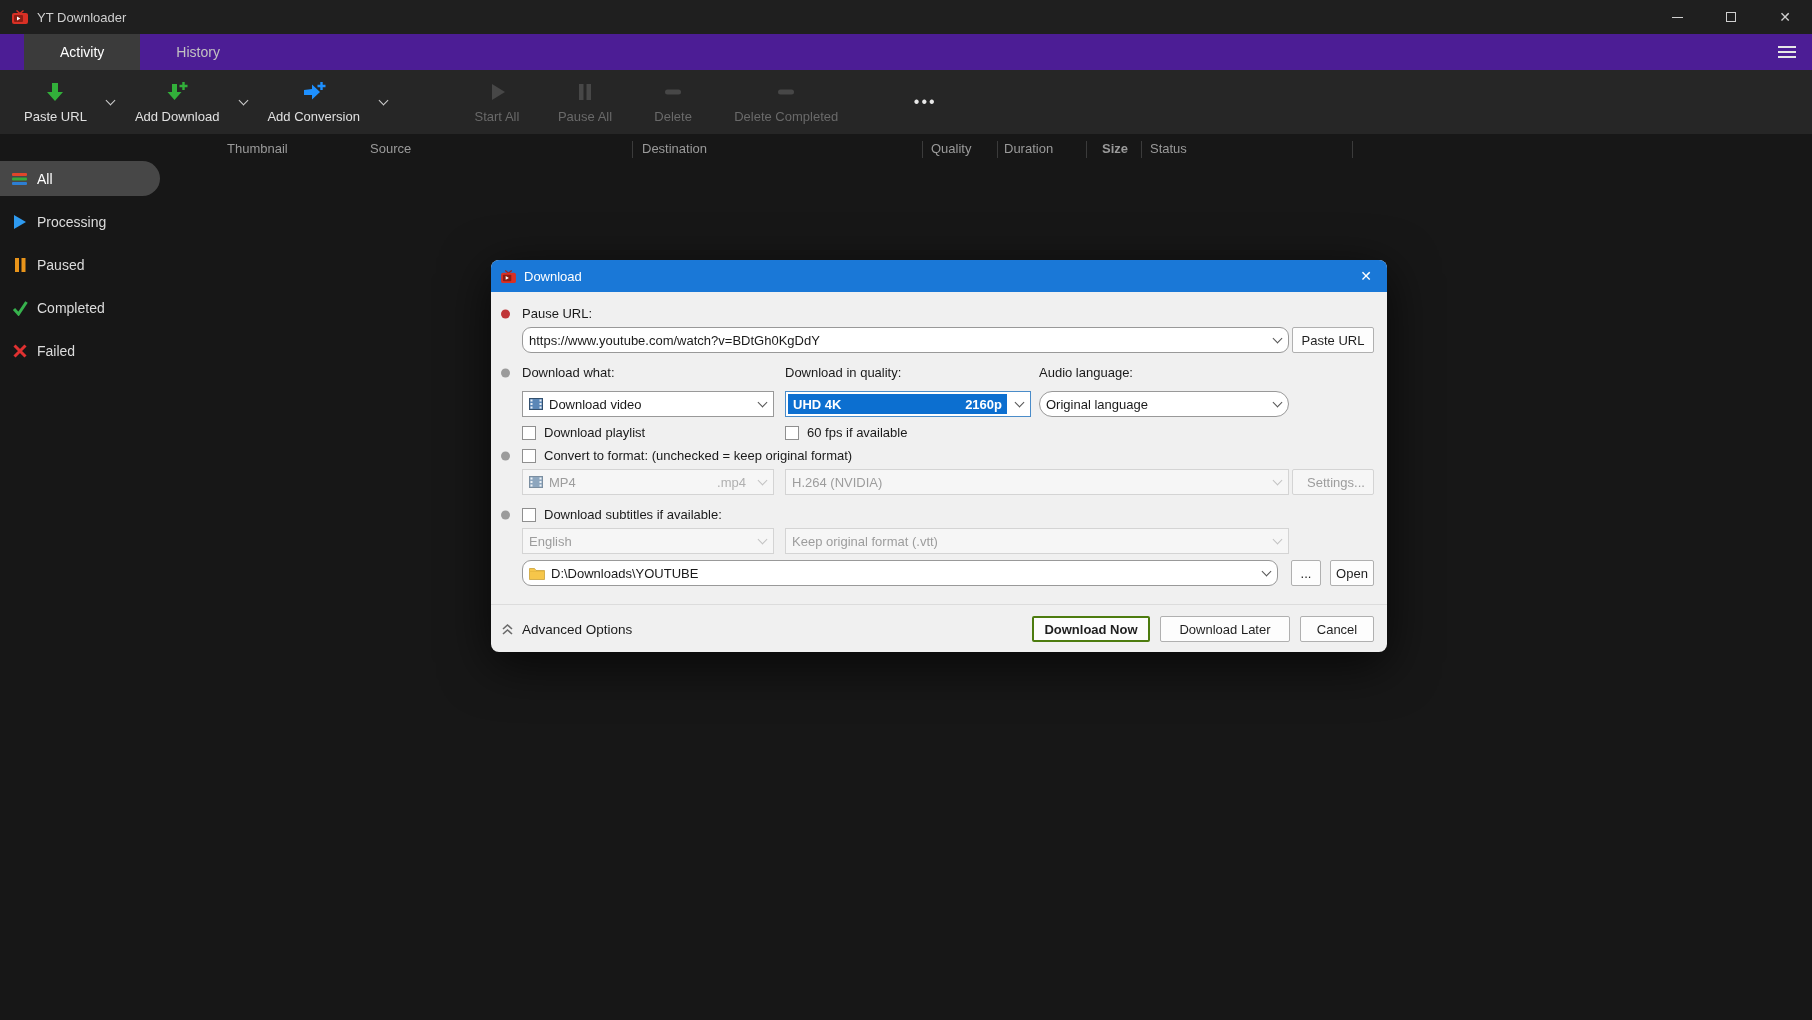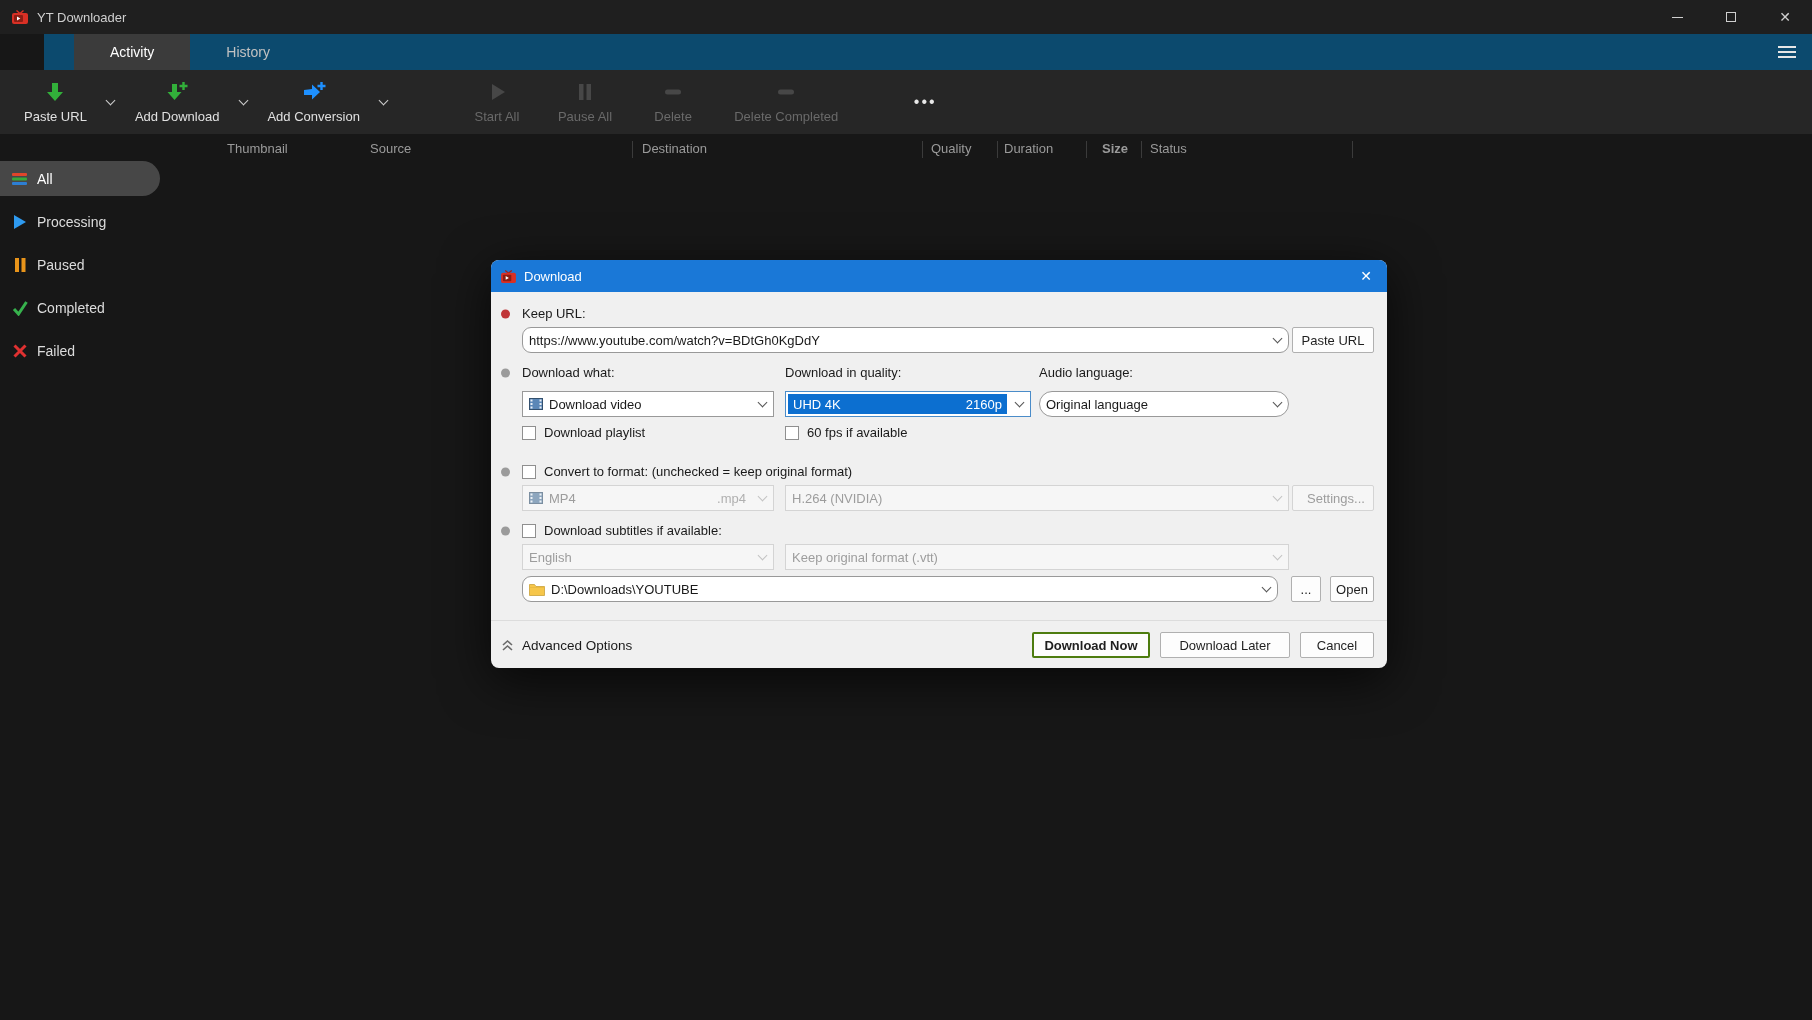--- a/index.html
+++ b/index.html
@@ -13,22 +13,22 @@
   
   .titlebar { position:absolute; top:0; left:0; right:0; height:34px; background:#1f1f1f;
     display:flex; align-items:center; color:#cfcfcf; font-size:13px; }
   .titlebar .appicon { margin:0 9px 0 12px; }
   .winbtns { margin-left:auto; display:flex; height:100%; }
   .winbtn { width:54px; height:100%; display:flex; align-items:center; justify-content:center; color:#cfcfcf; font-size:14px; }
   .minbar { width:11px; height:1px; background:#cfcfcf; display:block; }
   .maxbox { width:10px; height:10px; border:1px solid #cfcfcf; display:block; }
 
   
-  .tabrow { position:absolute; top:34px; left:0; right:0; height:36px; background:#0c4a6e;
-    display:flex; align-items:stretch; padding-left:30px;margin-left:44px; }
+  .tabrow { position:absolute; top:34px; left:0; right:0; height:36px; background:#4c1d95;
+    display:flex; align-items:stretch; padding-left:24px; }
   .tab { padding:0 36px; display:flex; align-items:center; font-size:14px; color:#c2c2c2; }
   .tab.active { background:#3b3b3b; color:#ffffff; }
   .menu-icon { margin-left:auto; margin-right:16px; align-self:center; display:flex; flex-direction:column; gap:3px; }
   .menu-icon span { width:18px; height:2px; background:#e6e6e6; display:block; }
 
   
   .toolbar { position:absolute; top:70px; left:0; right:0; height:64px; background:#262626;
     display:flex; align-items:center; padding-left:14px; }
   .tbtn { display:flex; flex-direction:column; align-items:center; justify-content:center; gap:5px;
     font-size:13px; color:#e0e0e0; padding:0 10px; min-width:66px; height:100%; }
@@ -74,21 +74,21 @@
   .combo .rtext { margin-right:5px; color:#777; }
   .combo .carea { width:22px; align-self:stretch; display:flex; align-items:center; justify-content:center; flex:0 0 auto; }
   .combo svg { margin-right:6px; flex:0 0 auto; }
   .combo.disabled { background:#f6f6f6; border-color:#d4d4d4; color:#9d9d9d; }
   .combo.disabled .carr { border-color:#c3c3c3; }
   .combo.disabled .rtext { color:#b0b0b0; }
   .combo.focus { border-color:#4a8cc9; }
   .combo.focus .sel { background:#0c6fd0; color:#fff; flex:1; display:flex; justify-content:space-between;
     align-items:center; height:20px; padding:0 5px; margin-right:1px; white-space:nowrap; }
 
-  .w1 { width:252px; } .w2 { width:246px; } .w3 { width:250px;border-radius:13px; }
+  .w1 { width:252px; } .w2 { width:246px;font-weight:bold; } .w3 { width:250px;border-radius:13px; }
   .wwide { width:504px;gap:14px; } .wfull { width:767px;border-radius:9px; }
   .mr1 { margin-right:11px; } .mr2 { margin-right:8px; }
 
   .btn { height:26px; background:#fdfdfd; border:1px solid #b0b0b0; border-radius:2px;
     display:flex; align-items:center; justify-content:center; font-size:13px; color:#1f1f1f; padding:0 10px; white-space:nowrap; }
   .btn.default { border:2px solid #4d7c0f; font-weight:bold; }
   .btn.disabled { color:#9d9d9d; border-color:#d4d4d4; background:#f6f6f6;padding-left:16px; }
   .bw-paste { width:82px; margin-left:auto; }
   .bw-settings { width:82px; margin-left:auto; }
   .bw-dots { width:30px; margin-left:13px; }
@@ -97,21 +97,21 @@
   .cbwrap { display:flex; align-items:center; white-space:nowrap; }
   .cb { width:14px; height:14px; background:#fff; border:1px solid #8f8f8f; margin-right:8px; flex:0 0 auto; }
 
   .dsep { height:1px; background:#dcdcdc; margin:18px -13px 0 -6px; }
   .dfooter { display:flex; align-items:center; margin-top:11px; padding-left:4px; }
   .advopt { display:flex; align-items:center; gap:8px; font-size:13.5px; color:#1a1a1a; }
   .fbtns { margin-left:auto; display:flex; gap:10px; }
   .bw-now { width:118px; } .bw-later { width:130px; } .bw-cancel { width:74px; }
 
   .mt2{margin-top:2px;} .mt4{margin-top:11px;} .mt6{margin-top:6px;} .mt8{margin-top:8px;}
-  .mt12{margin-top:12px;} .mt14{margin-top:24px;}
+  .mt12{margin-top:12px;} .mt14{margin-top:8px;}
 </style>
 </head>
 <body>
 
 <div class="titlebar">
   <svg class="appicon" width="16" height="14" viewBox="0 0 16 14">
     <path d="M4.5 0.5l3.5 3 3.5-3" stroke="#d93025" stroke-width="1.4" fill="none"></path>
     <rect x="0" y="3" width="16" height="11" rx="2" fill="#d93025"></rect>
     <rect x="2" y="5" width="9" height="7" rx="1" fill="#8c1d14"></rect>
     <path d="M5 6.5l3.4 2-3.4 2z" fill="#ffffff"></path>
@@ -269,21 +269,21 @@
       <path d="M5 6.5l3.4 2-3.4 2z" fill="#ffffff"></path>
     </svg>
     <span>Download</span>
     <div class="dclose">✕</div>
   </div>
 
   <div class="dbody">
 
     <div class="frow mt2">
       <span class="dot red"></span>
-      <span class="lbl">Keep URL:</span>
+      <span class="lbl">Pause URL:</span>
     </div>
     <div class="frow mt6">
       <div class="combo wfull">
         <span class="ctext">https://www.youtube.com/watch?v=BDtGh0KgDdY</span>
         <span class="carea">
             <span class="carr"></span>
           </span>
       </div>
       <div class="btn bw-paste">Paste URL</div>
     </div>

